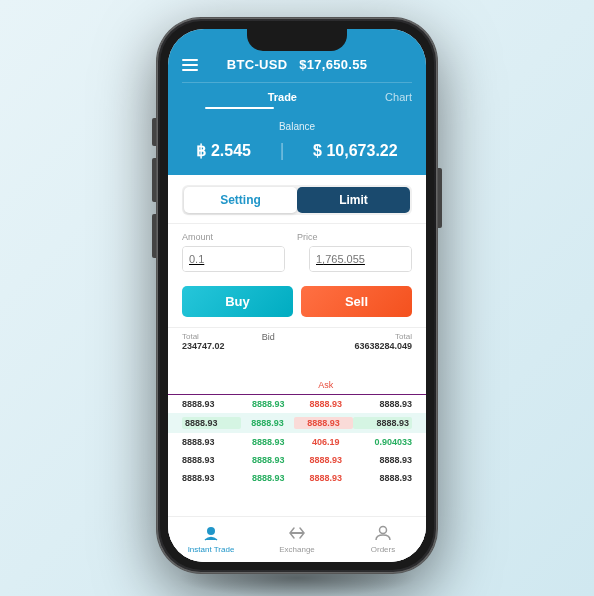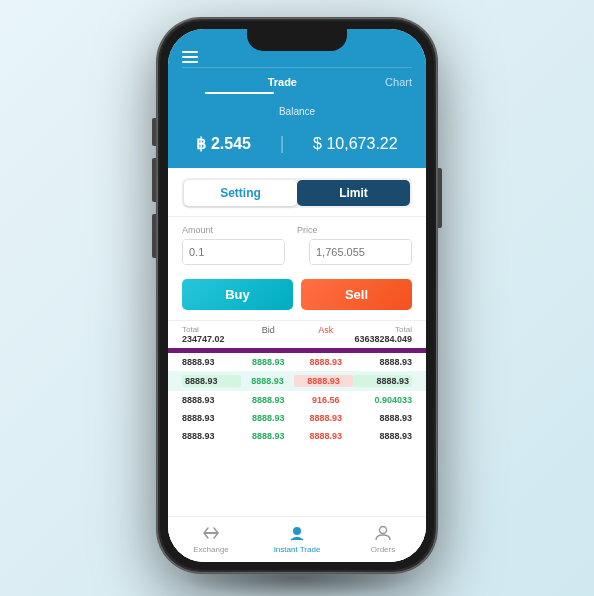--- a/index.html
+++ b/index.html
@@ -187,21 +187,21 @@
     .balance-section {
       background: #2196c9;
       padding: 12px 14px 14px;
       flex-shrink: 0;
     }
 
     .balance-label {
       text-align: center;
       color: rgba(255,255,255,0.85);
       font-size: 10px;
-      margin-bottom: 16px;
+      margin-bottom: 8px;
     }
 
     .balance-row {
       display: flex;
       justify-content: space-around;
       align-items: center;
     }
 
     .balance-btc {
       color: white;
@@ -210,21 +210,21 @@
     }
 
     .balance-divider {
       color: rgba(255,255,255,0.4);
       font-size: 18px;
     }
 
     .balance-usd {
       color: white;
       font-size: 16px;
-      font-weight: 400;
+      font-weight: 700;
     }
 
     
     .content {
       flex: 1;
       overflow: hidden;
       display: flex;
       flex-direction: column;
       background: #f5f7fa;
     }
@@ -277,20 +277,21 @@
     }
     .input-label {
       flex: 1;
       font-size: 9px;
       color: #999;
     }
 
     .input-row {
       display: flex;
       gap: 24px;
+      text-decoration: underline;
     }
 
     .input-group {
       flex: 1;
       display: flex;
       border: 1px solid #ddd;
       border-radius: 4px;
       overflow: hidden;
     }
 
@@ -341,33 +342,34 @@
     
     .orderbook-section {
       flex: 1;
       overflow: hidden;
       background: white;
     }
 
     .orderbook-header {
       display: flex;
       padding: 4px 14px;
-      border-bottom: 5px solid #701a75;
+      border-bottom: 1px solid #701a75;
     }
 
     .ob-col {
       flex: 1;
       font-size: 9px;
       color: #666;
     }
     .ob-col:last-child {
       text-align: right;
     }
     .ob-col.ask-col {
       color: #e74c3c;
+      margin-top: 48px;
     }
 
     .ob-row {
       display: flex;
       padding: 4px 14px;
       align-items: center;
     }
     .ob-row.highlighted {
       background: #e8f8f5;
     }
@@ -457,20 +459,25 @@
 
         <div class="notch"></div>
 
         <div class="header">
           <div class="header-top">
             <div class="hamburger">
               <span></span>
                 <span></span>
                 <span></span>
             </div>
+            <span class="header-title">
+              <span>BTC-USD</span>
+              &nbsp;
+              <span>$17,650.55</span>
+            </span>
           </div>
           <div class="header-tabs">
             <div class="header-tab active">Trade</div>
             <div class="header-tab">Chart</div>
           </div>
         </div>
 
         <div class="balance-section">
           <div class="balance-label">Balance</div>
           <div class="balance-row">
@@ -539,64 +546,64 @@
             <div class="ob-row highlighted">
               <div class="ob-val" style="background:#d5f5e3;padding:1px 3px;border-radius:2px;">8888.93</div>
               <div class="ob-val bid">8888.93</div>
               <div class="ob-val ask highlighted-cell">8888.93</div>
               <div class="ob-val right" style="background:#d5f5e3;padding:1px 3px;border-radius:2px;">8888.93</div>
             </div>
 
             <div class="ob-row">
               <div class="ob-val">8888.93</div>
               <div class="ob-val bid">8888.93</div>
-              <div class="ob-val ask">916.56</div>
+              <div class="ob-val ask">406.19</div>
               <div class="ob-val green-right">0.904033</div>
             </div>
 
             <div class="ob-row">
               <div class="ob-val">8888.93</div>
               <div class="ob-val bid">8888.93</div>
               <div class="ob-val ask">8888.93</div>
               <div class="ob-val right">8888.93</div>
             </div>
 
             <div class="ob-row">
               <div class="ob-val">8888.93</div>
               <div class="ob-val bid">8888.93</div>
               <div class="ob-val ask">8888.93</div>
               <div class="ob-val right">8888.93</div>
             </div>
           </div>
 
           <div class="bottom-nav">
+
+            <div class="nav-item">
+              <div class="nav-icon active">
+                <svg width="18" height="18" viewBox="0 0 18 18">
+                  <circle cx="9" cy="7" r="4" fill="#2196c9"></circle>
+                  <path d="M3 16 Q9 11 15 16" stroke="#2196c9" stroke-width="1.5" fill="none"></path>
+                  <circle cx="9" cy="7" r="2" fill="white"></circle>
+                </svg>
+              </div>
+              <span class="nav-label active">Instant Trade</span>
+            </div>
 
             <div class="nav-item">
               <div class="nav-icon">
                 <svg width="18" height="18" viewBox="0 0 18 18">
                   <rect x="2" y="8" width="14" height="2" rx="1" fill="#999"></rect>
                   <path d="M12 4 L16 9 L12 14" stroke="#999" stroke-width="1.5" fill="none" stroke-linecap="round"></path>
                   <path d="M6 4 L2 9 L6 14" stroke="#999" stroke-width="1.5" fill="none" stroke-linecap="round"></path>
                 </svg>
               </div>
               <span class="nav-label">Exchange</span>
             </div>
 
             <div class="nav-item">
-              <div class="nav-icon active">
-                <svg width="18" height="18" viewBox="0 0 18 18">
-                  <circle cx="9" cy="7" r="4" fill="#2196c9"></circle>
-                  <path d="M3 16 Q9 11 15 16" stroke="#2196c9" stroke-width="1.5" fill="none"></path>
-                  <circle cx="9" cy="7" r="2" fill="white"></circle>
-                </svg>
-              </div>
-              <span class="nav-label active">Instant Trade</span>
-            </div>
-
-            <div class="nav-item">
               <div class="nav-icon">
                 <svg width="18" height="18" viewBox="0 0 18 18">
                   <circle cx="9" cy="6" r="3.5" stroke="#999" stroke-width="1.5" fill="none"></circle>
                   <path d="M2 16 Q2 11 9 11 Q16 11 16 16" stroke="#999" stroke-width="1.5" fill="none"></path>
                 </svg>
               </div>
               <span class="nav-label">Orders</span>
             </div>
 
           </div>

